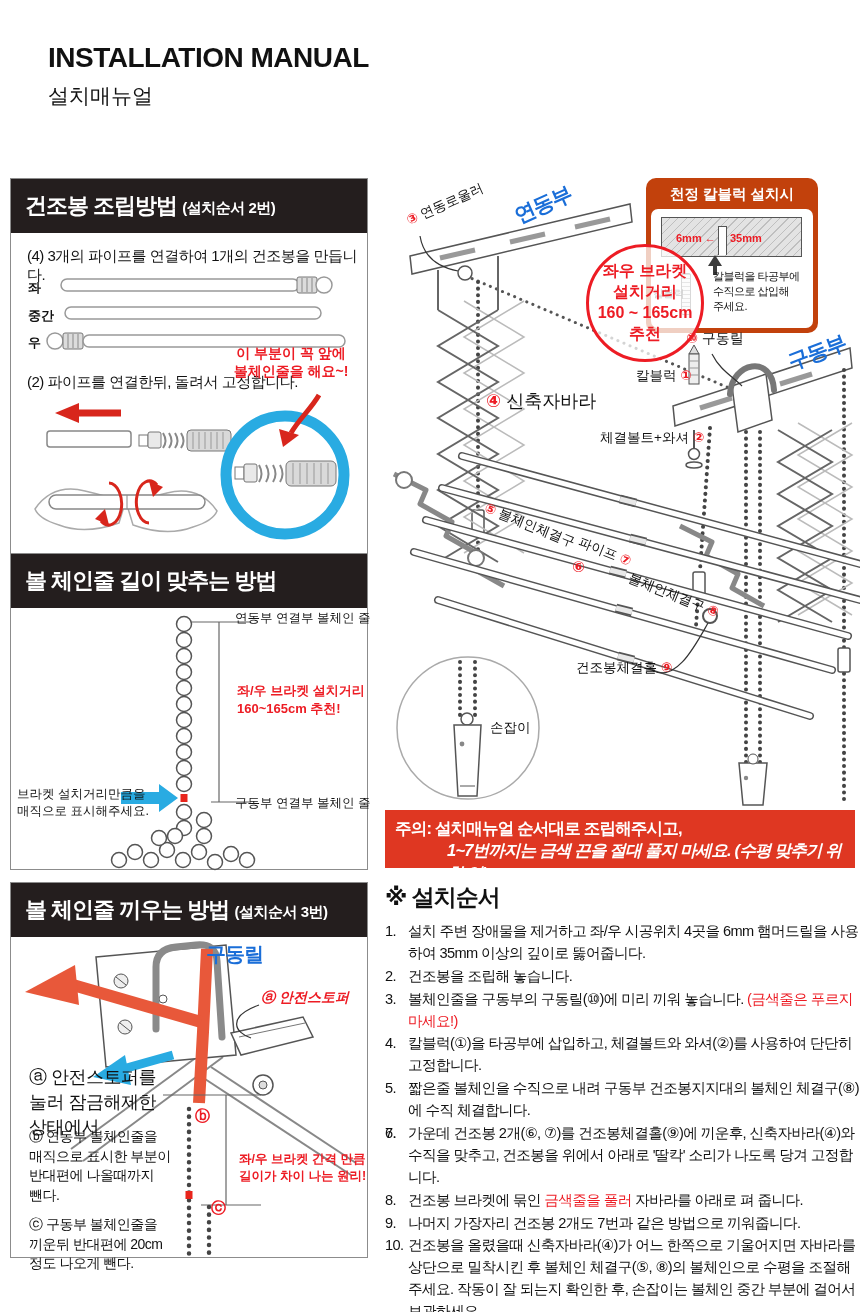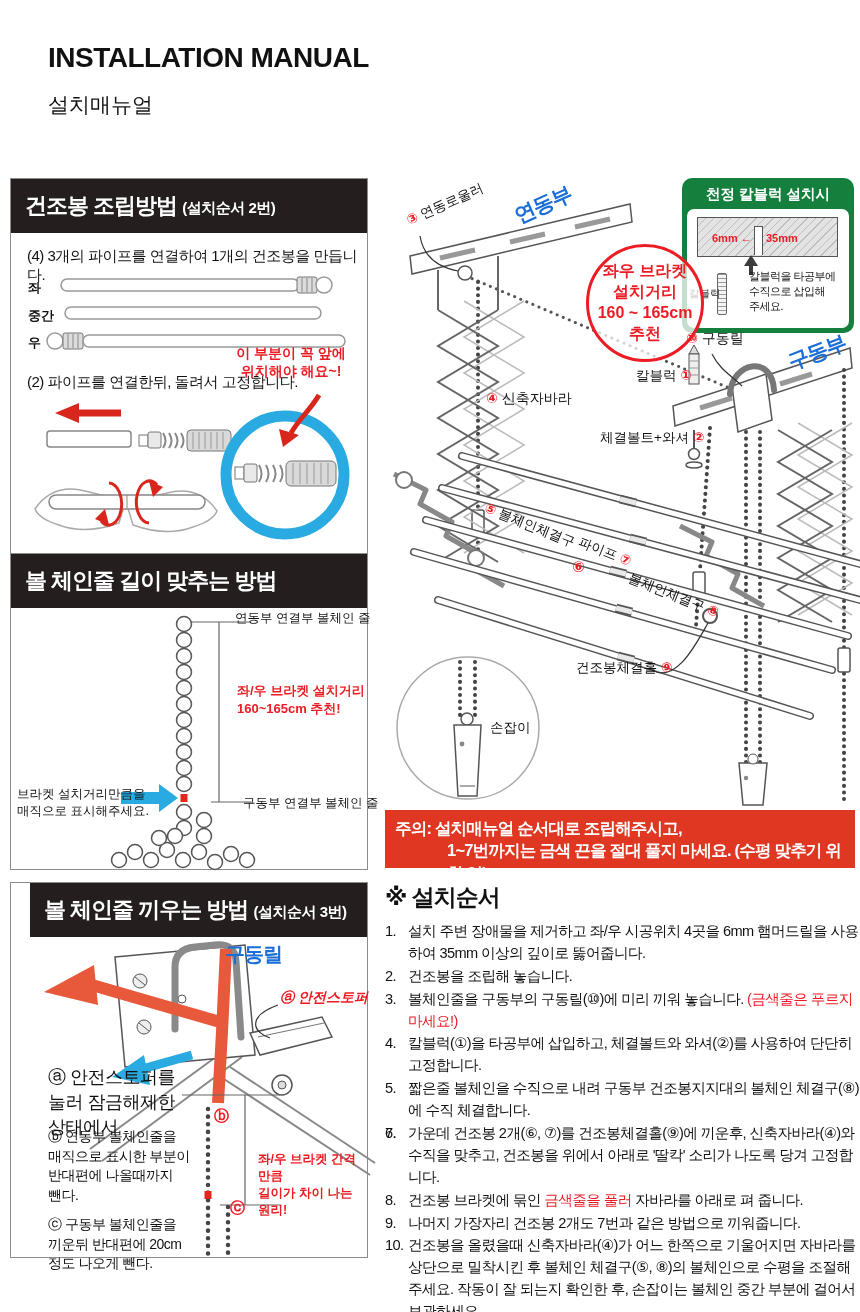--- a/index.html
+++ b/index.html
@@ -5,39 +5,39 @@
   html,body{margin:0;padding:0;}
   body{width:860px;height:1312px;position:relative;background:#fff;color:#111;
        font-family:"Liberation Sans","DejaVu Sans",sans-serif;overflow:hidden;}
   .abs{position:absolute;}
   .pre{white-space:pre-line;}
   .red{color:#ed1c24;}
   .cnum{color:#ed1c24;font-weight:bold;}
   
   #title{left:48px;top:42px;}
   #title h1{margin:0;font-size:28px;font-weight:bold;letter-spacing:-0.5px;}
-  #title .sub{font-size:21px;margin-top:17px;}
+  #title .sub{font-size:21px;margin-top:8px;}
   
   .box{position:absolute;left:10px;width:358px;border:1px solid #8c8c8c;background:#fff;box-sizing:border-box;}
   .box-header{background:#241e1e;color:#fff;font-weight:bold;font-size:22px;padding:12px 14px;letter-spacing:-1px;}
   .box-header small{font-size:15px;font-weight:bold;letter-spacing:-0.5px;}
   .box-body{position:relative;}
   .lbl{position:absolute;font-size:13px;white-space:nowrap;line-height:1.25;}
   .rot{transform-origin:left top;}
   .kv{font-size:15px;letter-spacing:-0.5px;}
   
   #s1-step1{left:16px;top:14px;}
   #s1-step2{left:16px;top:140px;}
   .pipe-lab{position:absolute;font-size:13px;font-weight:bold;}
   #s1-callout{left:206px;top:112px;width:148px;text-align:center;color:#ed1c24;font-weight:bold;font-size:14px;line-height:1.25;}
   
   .note-red{color:#ed1c24;font-weight:bold;font-size:13px;line-height:1.35;}
   .note-blk{font-size:12.5px;line-height:1.35;}
   
-  #anchor-box{left:682px;top:178px;width:172px;height:155px;background:#15803d;border-radius:10px;box-sizing:border-box;}
+  #anchor-box{left:646px;top:178px;width:172px;height:155px;background:#c2410c;border-radius:10px;box-sizing:border-box;}
   #anchor-box .hd{color:#fff;font-weight:bold;font-size:14.5px;text-align:center;padding:7px 0 5px;}
   #anchor-panel{position:absolute;left:5px;right:5px;top:31px;bottom:5px;background:#fff;border-radius:7px;}
   #ceiling{position:absolute;left:10px;top:8px;width:141px;height:40px;
     background:repeating-linear-gradient(135deg,#e3e3e3 0 5px,#bfbfbf 5px 6px);
     border:1.5px solid #555;box-sizing:border-box;}
   #slot{position:absolute;left:56px;top:8px;width:9px;height:29px;background:#fff;
     border:1.5px solid #555;border-bottom:none;box-sizing:border-box;}
   .dim{position:absolute;color:#ed1c24;font-weight:bold;font-size:11px;}
   #up-arrow{position:absolute;left:57px;top:46px;width:0;height:0;border-left:7px solid transparent;border-right:7px solid transparent;border-bottom:11px solid #3c3c3c;}
   #up-stem{position:absolute;left:62px;top:56px;width:4px;height:10px;background:#3c3c3c;}
@@ -47,21 +47,21 @@
   #anchor-note{position:absolute;left:62px;top:60px;width:96px;font-size:11px;line-height:1.35;letter-spacing:-0.5px;}
   
   #diagram{left:380px;top:178px;width:480px;height:632px;}
   #bubble{left:206px;top:66px;width:112px;height:112px;border:3px solid #ed1c24;border-radius:50%;
     display:flex;align-items:center;justify-content:center;text-align:center;
     color:#ed1c24;font-weight:bold;font-size:16px;line-height:1.3;background:rgba(255,255,255,.75);}
   .part-lab{position:absolute;color:#1a6ed8;font-weight:bold;font-size:21px;letter-spacing:-1px;}
   
   #warning{left:385px;top:810px;width:470px;height:58px;background:#df3722;color:#fff;
     font-weight:bold;font-size:16.5px;line-height:1.35;padding:7px 10px;box-sizing:border-box;letter-spacing:-0.8px;}
-  #warning .l2{padding-left:52px;}
+  #warning .l2{padding-left:52px;font-style:italic;}
   
   #order{left:385px;top:882px;width:474px;}
   #order h2{margin:0 0 8px;font-size:23px;font-weight:bold;letter-spacing:-1px;}
   #order ol{list-style:none;margin:0;padding:0;font-size:14.6px;line-height:1.5;letter-spacing:-0.6px;}
   #order li{position:relative;padding-left:23px;margin-bottom:1px;}
   #order li .n{position:absolute;left:0;top:0;}
 </style>
 </head>
 <body>
 
@@ -90,21 +90,21 @@
       <rect x="40" y="36" width="256" height="12" rx="6" fill="#fff" stroke="#999" stroke-width="1.5"></rect>
       <ellipse cx="30" cy="70" rx="8" ry="8" fill="#fff" stroke="#999" stroke-width="1.5"></ellipse>
       <rect x="38" y="62" width="20" height="16" rx="2" fill="#dcdcdc" stroke="#777"></rect>
       <line x1="43" y1="63" x2="43" y2="77" stroke="#888"></line>
         <line x1="48" y1="63" x2="48" y2="77" stroke="#888"></line>
         <line x1="53" y1="63" x2="53" y2="77" stroke="#888"></line>
       <rect x="58" y="64" width="262" height="12" rx="6" fill="#fff" stroke="#999" stroke-width="1.5"></rect>
     </svg>
     <div id="s1-step2" class="abs kv">(2) 파이프를 연결한뒤, 돌려서 고정합니다.</div>
     <div id="s1-callout" class="abs pre">이 부분이 꼭 앞에
-위치해야 해요~!</div>
+볼체인줄을 해요~!</div>
     <svg class="abs" style="left:10px;top:158px;" width="340" height="152">
       <path d="M100,22 L56,22" stroke="#d8261c" stroke-width="7"></path>
       <polygon points="58,12 34,22 58,32" fill="#d8261c"></polygon>
       <rect x="26" y="40" width="84" height="16" rx="3" fill="#fff" stroke="#888" stroke-width="1.5"></rect>
       <rect x="118" y="44" width="9" height="11" fill="#fff" stroke="#777"></rect>
       <rect x="127" y="41" width="13" height="16" rx="2" fill="#e9e9e9" stroke="#777"></rect>
       <path d="M142,42 q5,8 0,15 M148,42 q5,8 0,15 M154,42 q5,8 0,15 M160,42 q5,8 0,15" stroke="#888" stroke-width="2" fill="none"></path>
       <rect x="166" y="39" width="44" height="21" rx="4" fill="#d9d9d9" stroke="#777"></rect>
       <line x1="172" y1="41" x2="172" y2="58" stroke="#999"></line>
         <line x1="178" y1="41" x2="178" y2="58" stroke="#999"></line>
@@ -175,25 +175,25 @@
           <circle cx="154" cy="224" r="7.5"></circle>
       </g>
       <rect x="159.5" y="182" width="7" height="8" fill="#e8251c"></rect>
       <polygon points="100,180 138,180 138,172 157,186 138,200 138,192 100,192" fill="#29abe2"></polygon>
     </svg>
     <span class="lbl" style="left:224px;top:3px;font-size:12.5px;">연동부 연결부 볼체인 줄</span>
     <div class="abs note-red pre" style="left:226px;top:74px;">좌/우 브라켓 설치거리
 160~165cm 추천!</div>
     <div class="abs note-blk pre" style="left:6px;top:178px;">브라켓 설치거리만큼을
 매직으로 표시해주세요.</div>
-    <span class="lbl" style="left:232px;top:188px;font-size:12.5px;text-align:right;">구동부 연결부 볼체인 줄</span>
-  </div>
-</div>
-
-<div class="box" style="top:882px;height:376px;padding-left:19px;">
+    <span class="lbl" style="left:224px;top:188px;font-size:12.5px;text-align:right;">구동부 연결부 볼체인 줄</span>
+  </div>
+</div>
+
+<div class="box" style="top:882px;height:376px;">
   <div class="box-header">
     <span>볼 체인줄 끼우는 방법</span>
     <small>(설치순서 3번)</small>
   </div>
   <div class="box-body" style="height:326px;">
     <svg class="abs" style="left:0;top:0;" width="356" height="326">
       <line x1="60" y1="212" x2="205" y2="106" stroke="#888" stroke-width="2"></line>
       <line x1="72" y1="224" x2="212" y2="120" stroke="#888" stroke-width="2"></line>
       <line x1="200" y1="130" x2="345" y2="226" stroke="#888" stroke-width="2"></line>
       <line x1="194" y1="142" x2="340" y2="238" stroke="#888" stroke-width="2"></line>
@@ -351,21 +351,21 @@
   <span class="lbl rot" style="left:24px;top:36px;transform:rotate(-24deg);font-size:13.5px;"><span class="cnum">③</span><span> 연동로울러</span></span>
   <span class="part-lab rot" style="left:130px;top:26px;transform:rotate(-24deg);">연동부</span>
   <div id="bubble" class="abs pre">좌우 브라켓
 설치거리
 160 ~ 165cm
 추천</div>
   <span class="lbl" style="left:306px;top:152px;font-size:14px;"><span class="cnum">⑩</span><span> 구동릴</span></span>
   <span class="part-lab rot" style="left:404px;top:172px;transform:rotate(-21deg);">구동부</span>
   <span class="lbl" style="left:256px;top:190px;font-size:13.5px;"><span>칼블럭 </span><span class="cnum">①</span></span>
   <span class="lbl" style="left:220px;top:252px;font-size:13.5px;"><span>체결볼트+와셔 </span><span class="cnum">②</span></span>
-  <span class="lbl" style="left:106px;top:212px;font-size:14px;"><span class="cnum">④</span><span> 신축자바라</span></span>
+  <span class="lbl" style="left:106px;top:212px;font-size:18px;"><span class="cnum">④</span><span> 신축자바라</span></span>
   <span class="lbl rot" style="left:108px;top:322px;transform:rotate(22deg);font-size:13.5px;"><span class="cnum">⑤</span><span> 볼체인체결구</span></span>
   <span class="lbl rot" style="left:202px;top:356px;transform:rotate(22deg);font-size:13.5px;"><span>파이프 </span><span class="cnum">⑦</span></span>
   <span class="lbl cnum" style="left:192px;top:380px;font-size:15px;">⑥</span>
   <span class="lbl rot" style="left:252px;top:392px;transform:rotate(22deg);font-size:13.5px;"><span>볼체인체결구 </span><span class="cnum">⑧</span></span>
   <span class="lbl" style="left:196px;top:482px;font-size:13.5px;"><span>건조봉체결홀 </span><span class="cnum">⑨</span></span>
   <span class="lbl" style="left:110px;top:542px;font-size:13.5px;">손잡이</span>
 </div>
 
 <div id="warning" class="abs">
   <div>주의: 설치매뉴얼 순서대로 조립해주시고,</div>

